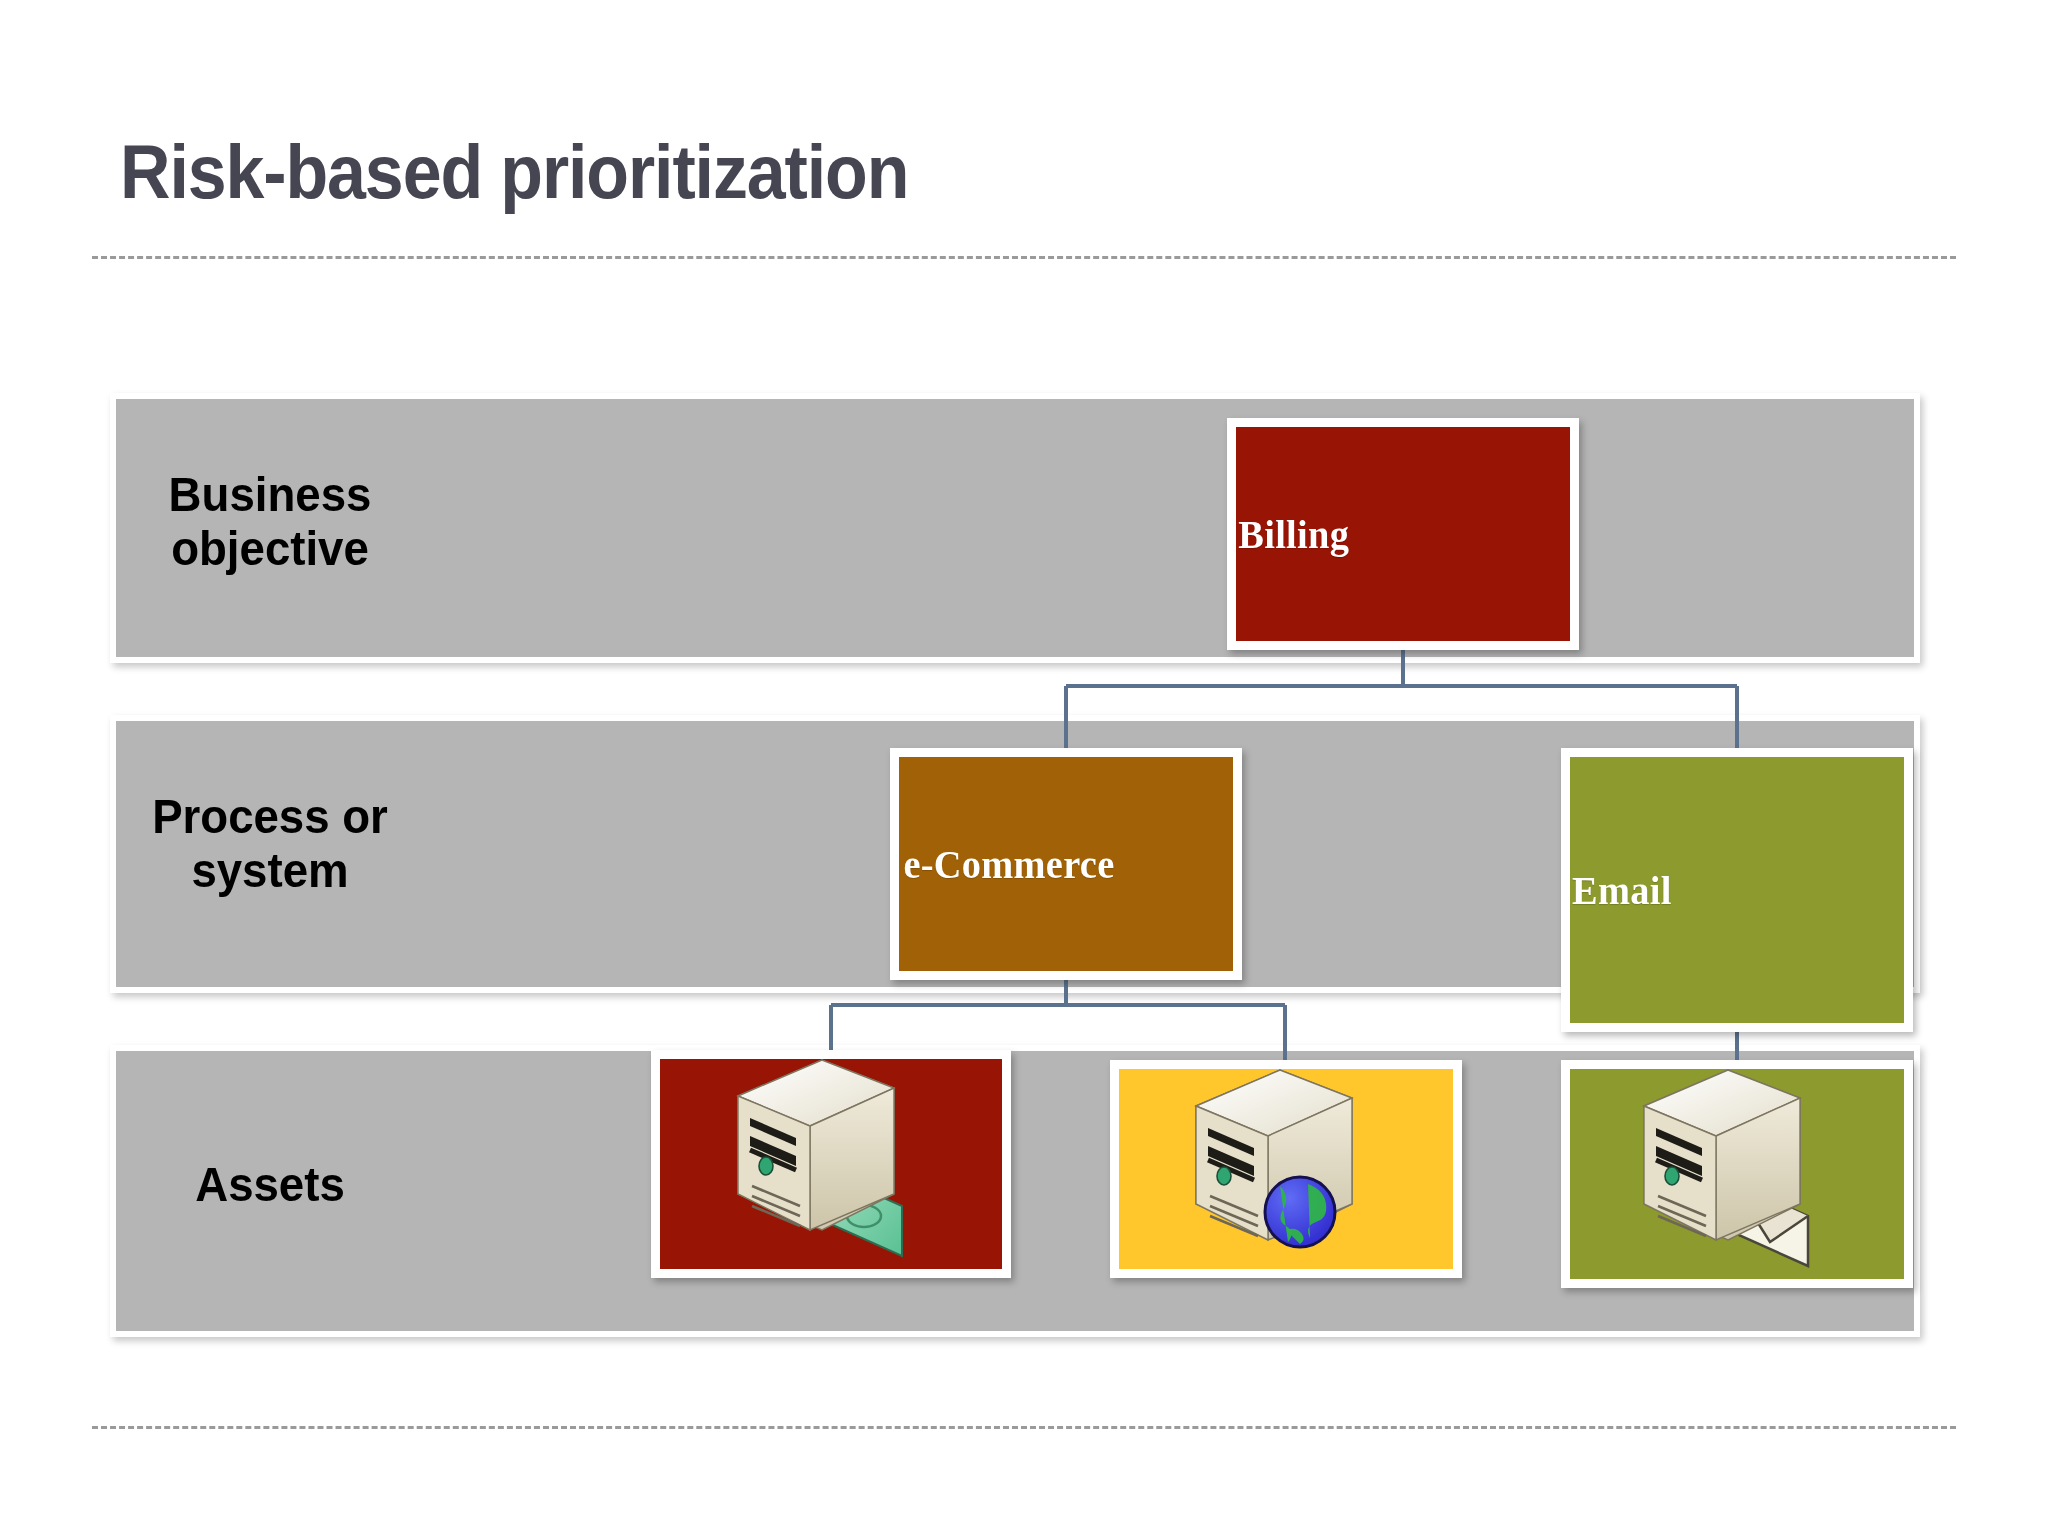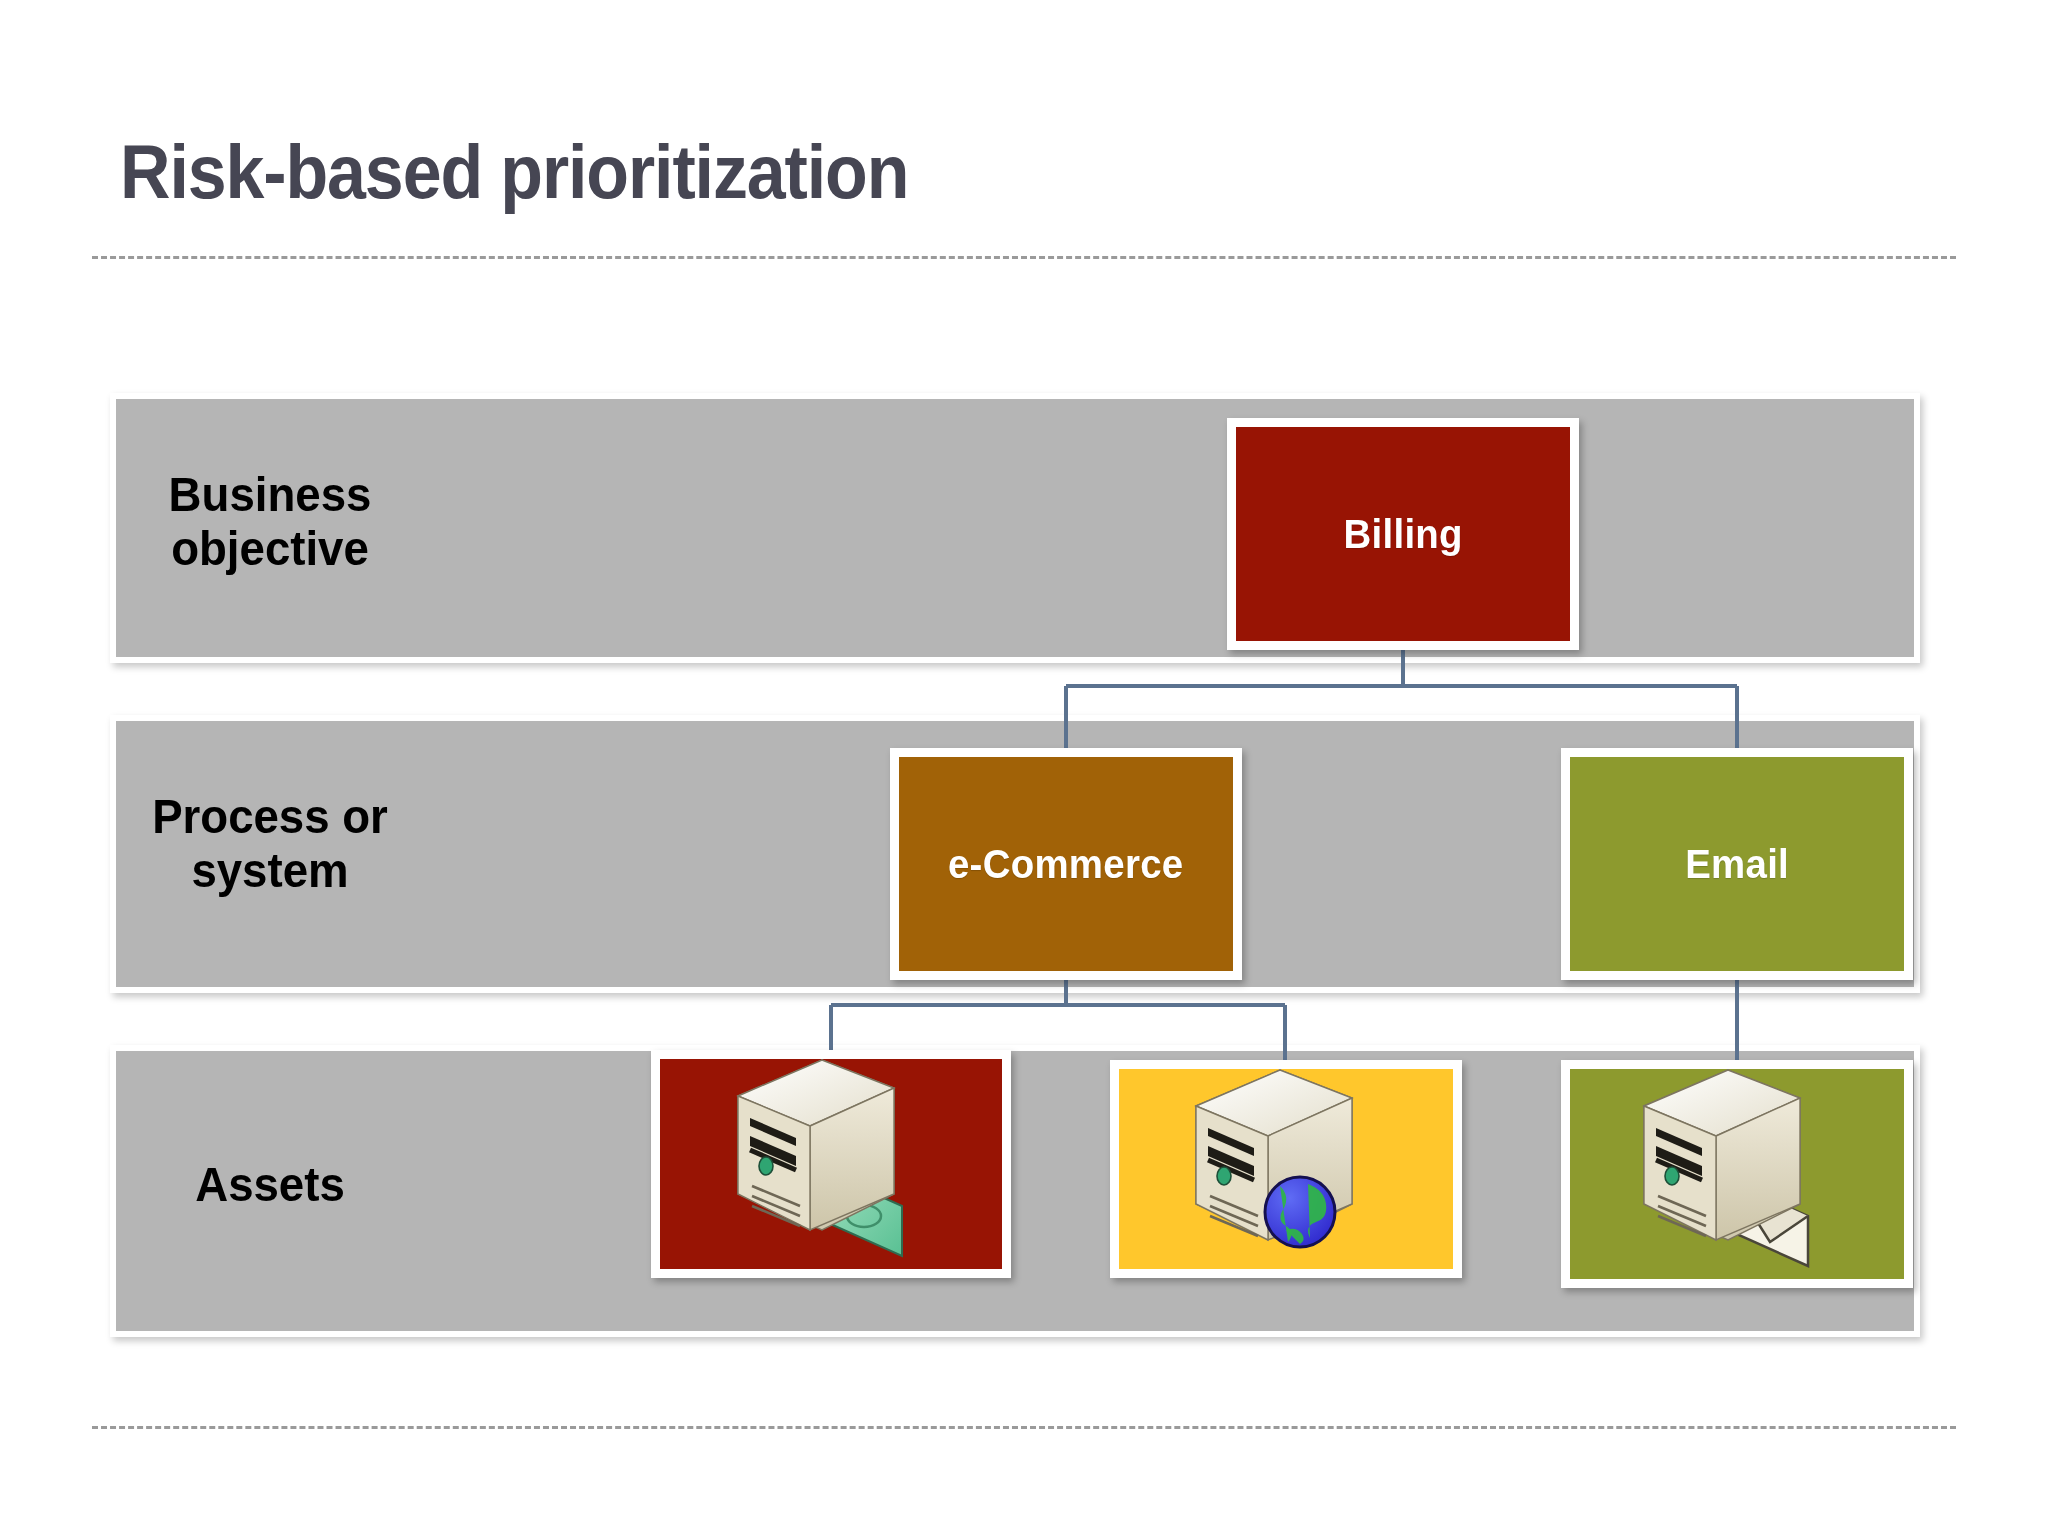--- a/index.html
+++ b/index.html
@@ -68,36 +68,36 @@
   .band-label.l2 { top: 790px; }
   .band-label.l3 { top: 1158px; }
 
   
   .node {
     position: absolute;
     box-sizing: border-box;
     border: 9px solid #ffffff;
     display: flex;
     align-items: center;
-    justify-content: center;
     box-shadow: 3px 4px 7px rgba(0,0,0,0.28);
     z-index: 5;
+    font-family: Liberation Serif, serif;
   }
   .node-label {
     color: #ffffff;
     font-weight: bold;
     font-size: 40px;
     letter-spacing: 0.3px;
     transform: scaleX(0.96);
     text-shadow: 0 1px 1px rgba(0,0,0,0.18);
   }
 
   .node-billing    { left: 1227px; top: 418px;  width: 352px; height: 232px; }
   .node-ecommerce  { left: 890px;  top: 748px;  width: 352px; height: 232px; }
-  .node-email      { left: 1561px; top: 748px;  width: 352px; height: 232px; }
+  .node-email      { left: 1561px; top: 748px;  width: 352px; height: 284px; }
 
   .asset-node {
     position: absolute;
     box-sizing: border-box;
     border: 9px solid #ffffff;
     display: flex;
     align-items: flex-end;
     justify-content: center;
     box-shadow: 3px 4px 7px rgba(0,0,0,0.28);
     z-index: 5;

